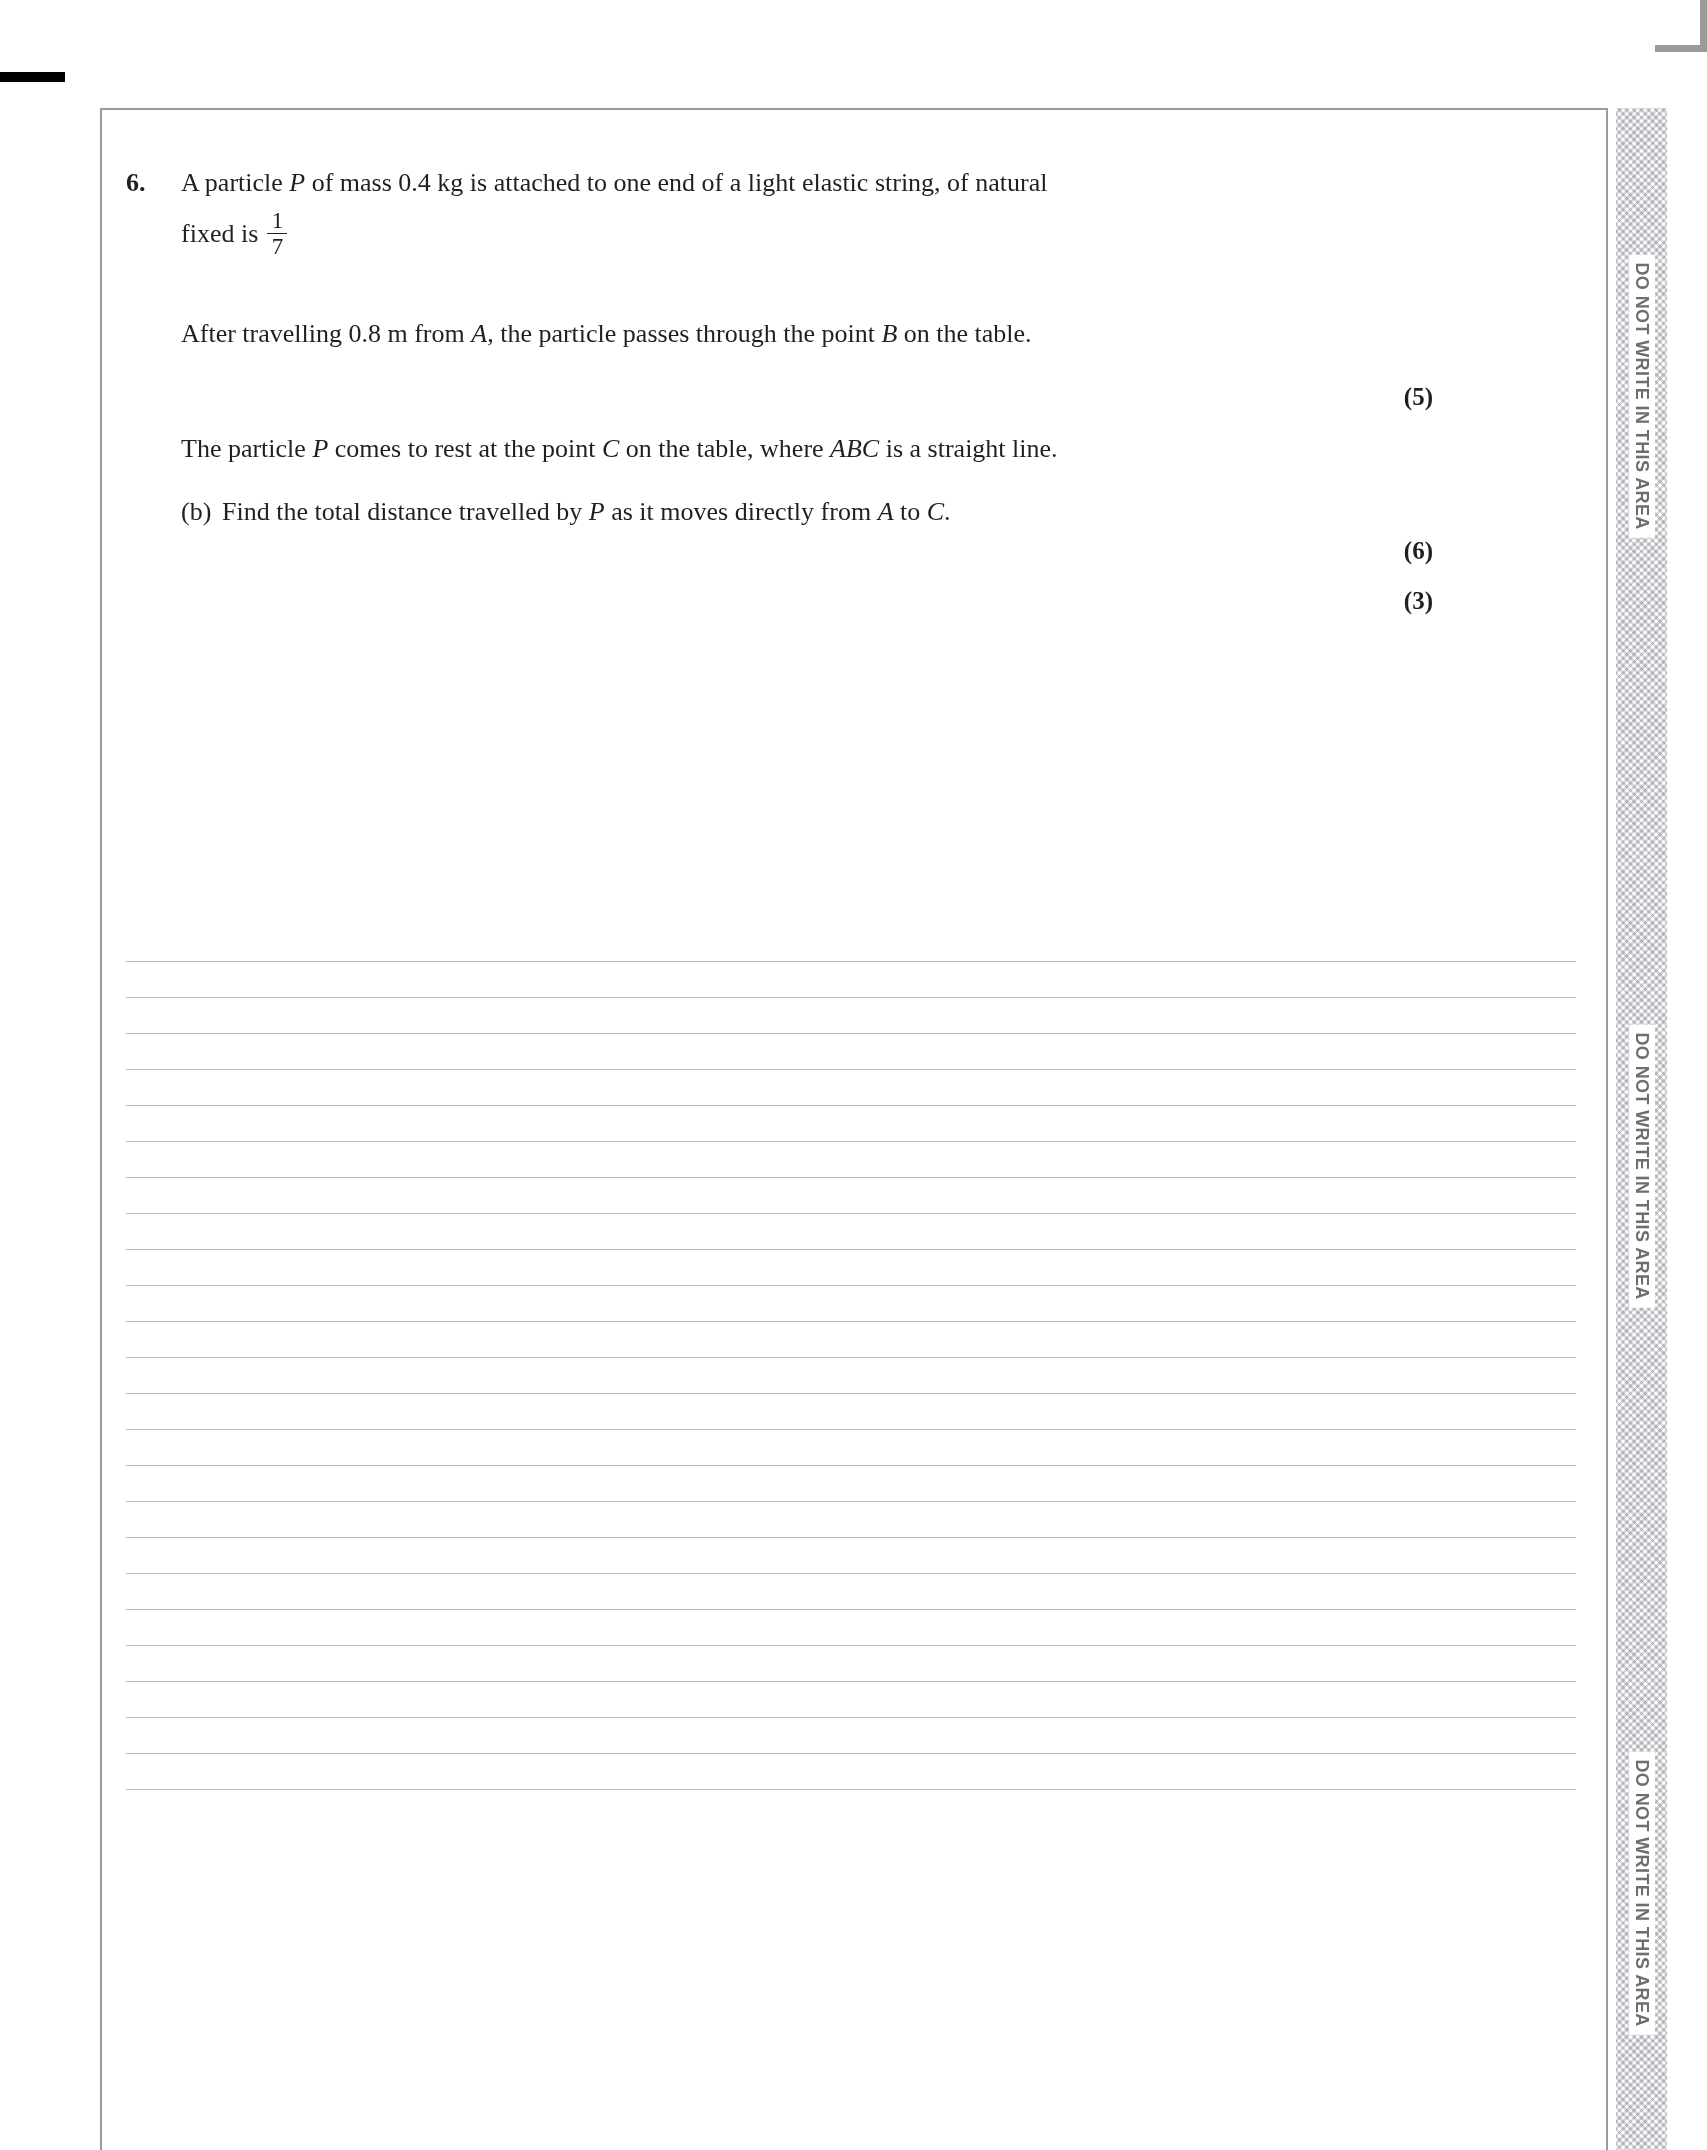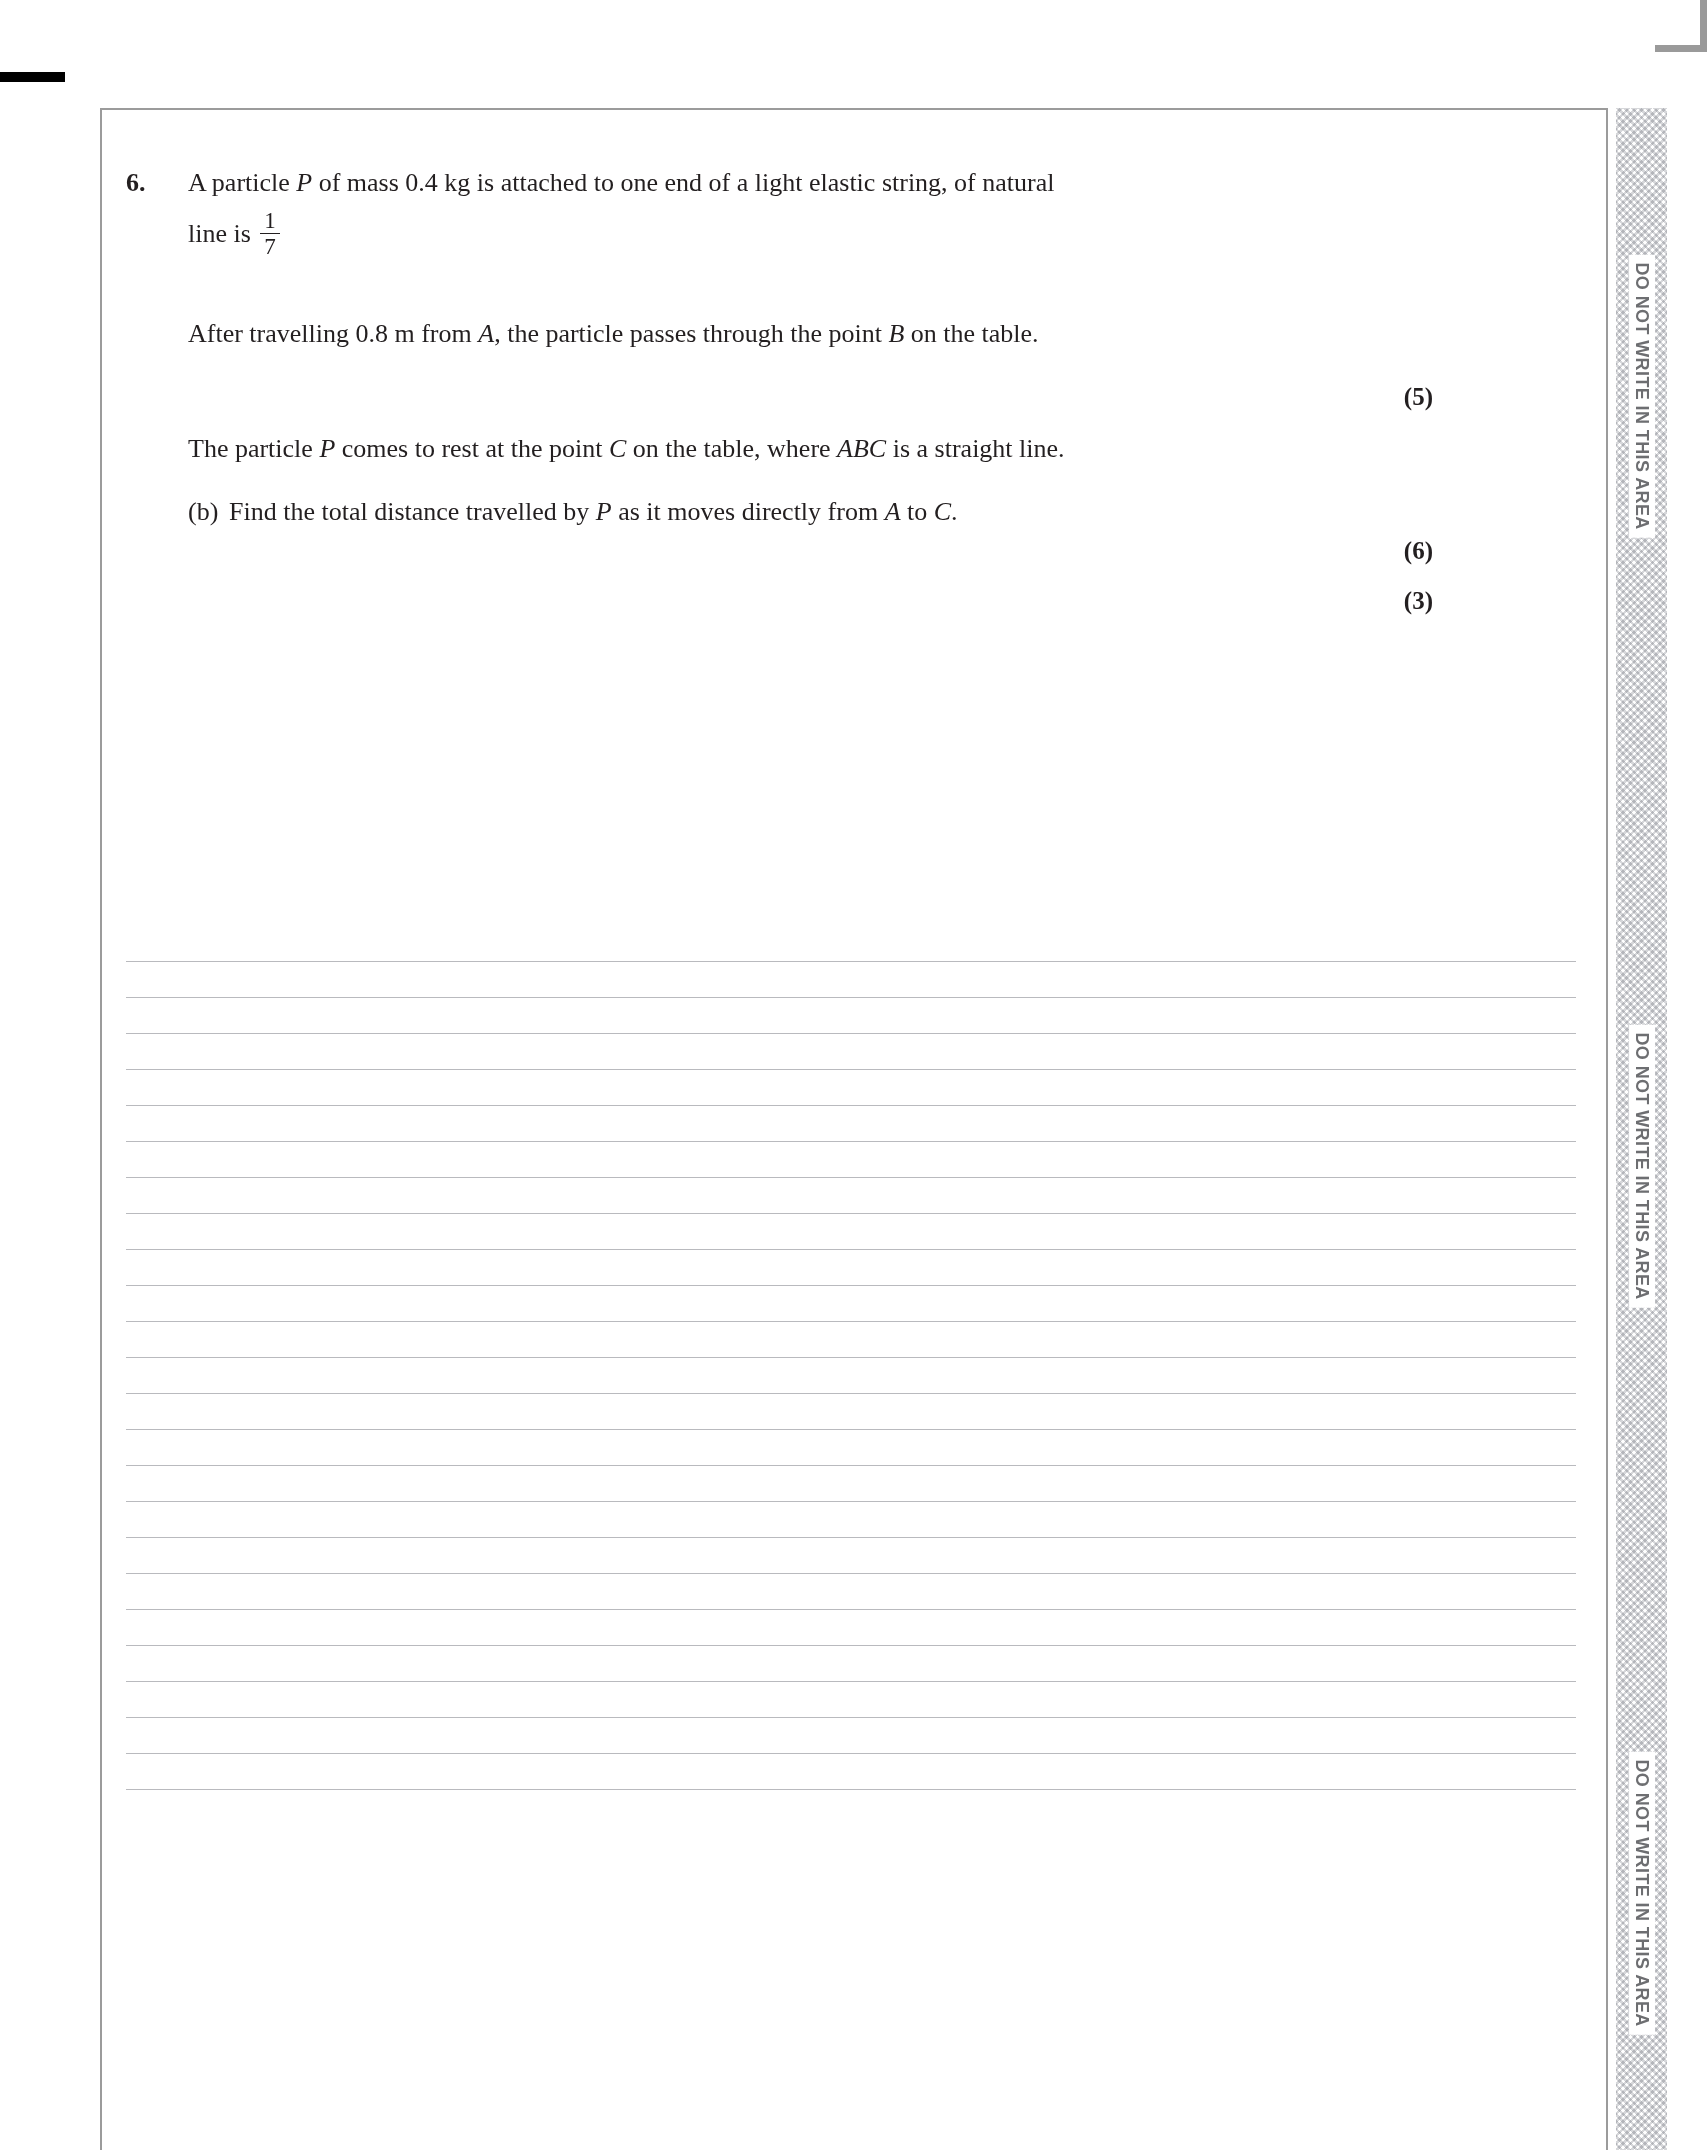--- a/index.html
+++ b/index.html
@@ -65,21 +65,21 @@
     top: 0;
     width: 47px;
     font-weight: bold;
     font-size: 26px;
   }
   .qbody {
     margin-left: 51px;
     width: 1256px;
   }
   .para {
-    margin: 0 0 0 11px;
+    margin: 0 0 0 4px;
     text-align: left;
   }
   .spacer-lg { height: 32px; }
   .spacer-md { height: 24px; }
   .spacer-sm { height: 13.8px; }
 
   i, .it { font-style: italic; }
 
   .frac {
     display: inline-block;
@@ -173,21 +173,21 @@
 
   <div class="content">
 
     <div class="qblock">
       <div class="qnum">6.</div>
       <div class="qbody">
         <div class="para">
           A particle <i>P</i> of mass 0.4 kg is attached to one end of a light elastic string, of natural
         </div>
         <div class="para" style="margin-top:6px;">
-          <span>line is</span>
+          <span>fixed is</span>
           <span class="frac">
             <span class="num">1</span>
             <span class="den">7</span>
           </span>
         </div>
 
         <div class="spacer-lg"></div>
 
 
         <div class="spacer-md"></div>

